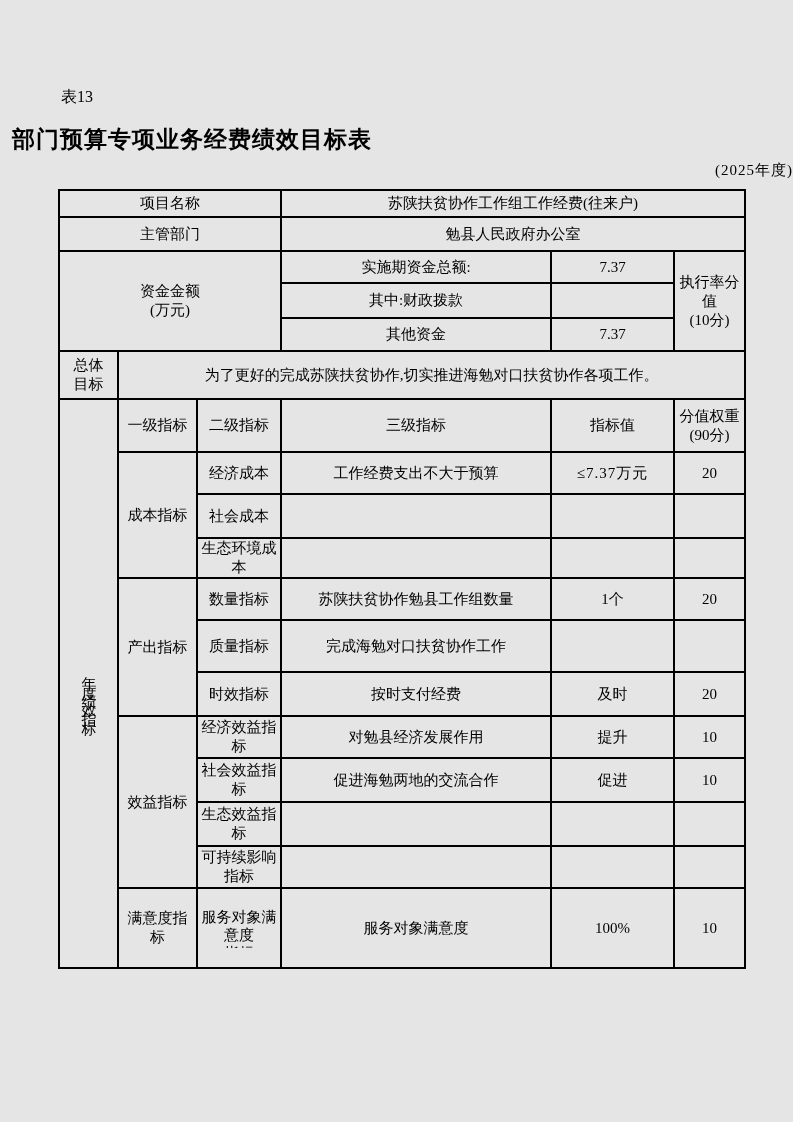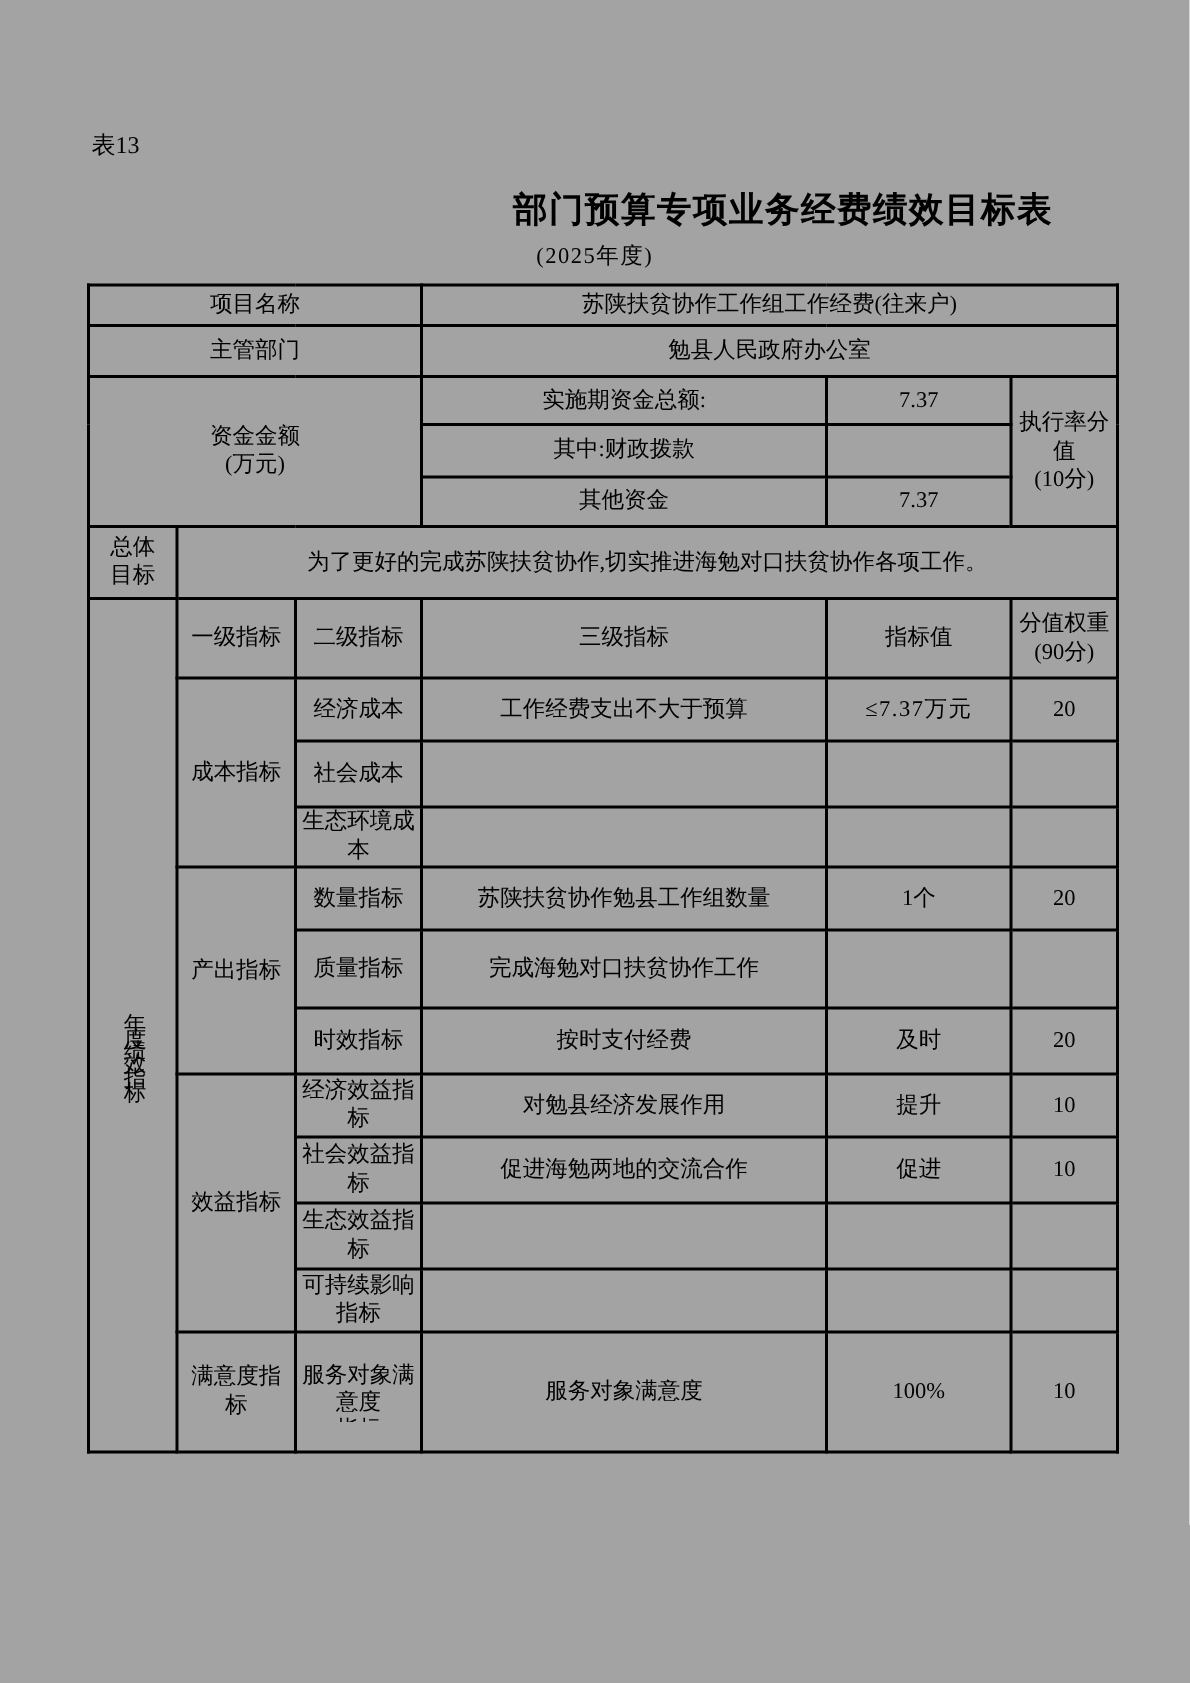--- a/index.html
+++ b/index.html
@@ -1,37 +1,37 @@
 <!DOCTYPE html>
 <html><head>
 <meta charset="utf-8">
 <style>
   html,body{margin:0;padding:0;background:#fff;}
   .page{
     position:relative;
     width:793px;height:1122px;
-    background:#a3a3a3;
+    background:#e5e5e5;
     color:#000;
     font-family:"Liberation Serif","DejaVu Serif",serif;
     overflow:hidden;
   }
   .tbl-label{
     position:absolute;left:61px;top:87px;
     font-size:16px;
   }
   .title{
-    position:absolute;left:0;top:124px;width:702px;
-    text-align:right;
+    position:absolute;left:12px;top:124px;width:702px;
+    text-align:left;
     font-size:23px;font-weight:bold;
     letter-spacing:1px;
     font-family:"Liberation Sans","DejaVu Sans",sans-serif;
   }
   .subtitle{
     position:absolute;left:0;top:161px;width:793px;
-    text-align:center;
+    text-align:right;
     font-size:15px;letter-spacing:1px;
   }
   table.main{
     position:absolute;left:58px;top:189px;
     width:686px;
     border-collapse:collapse;
     table-layout:fixed;
   }
   table.main td{
     border:2px solid #000;

